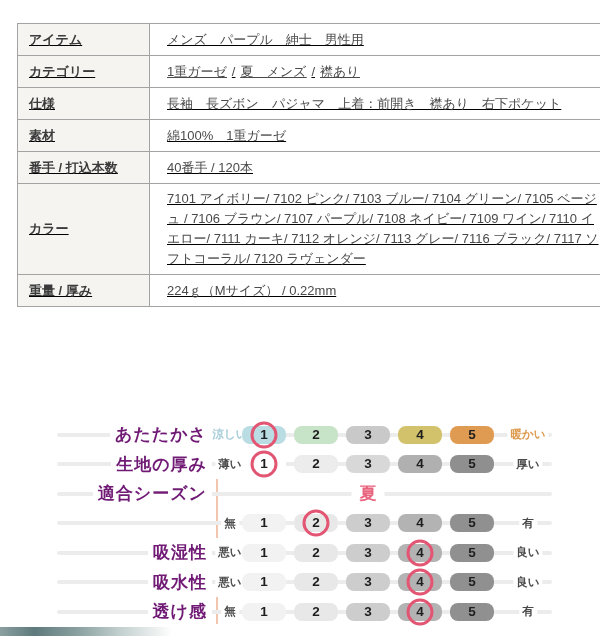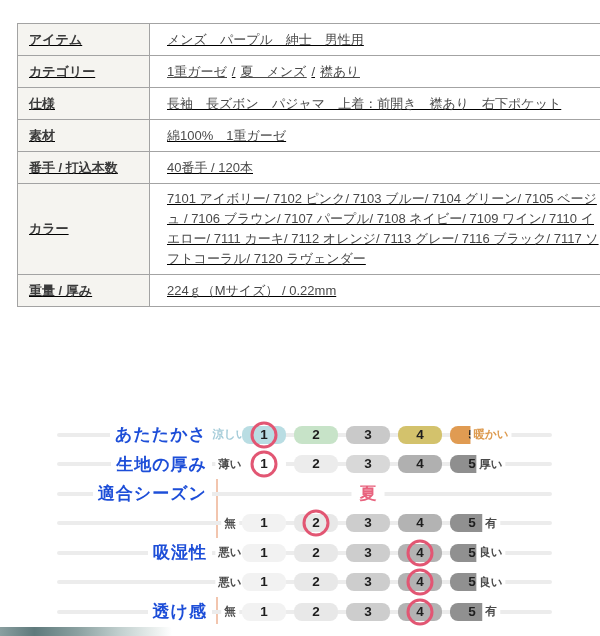--- a/index.html
+++ b/index.html
@@ -32,30 +32,30 @@
   
   .chart{position:absolute;left:0;top:420px;width:600px;height:207px;}
   .vline{position:absolute;left:216px;top:3px;height:201px;width:2px;background:#f2c5ae;}
   .crow{position:relative;height:29.5px;width:600px;}
   .track{
     position:absolute;left:57px;right:48px;top:50%;height:4px;margin-top:-2px;
     background:#ececec;border-radius:2px;
   }
   .clabel{
     position:absolute;right:388px;top:0;line-height:29.5px;
-    font-size:17px;font-weight:bold;letter-spacing:1px;color:#1d4ed8;
+    font-size:17px;font-weight:bold;letter-spacing:1px;color:#701a75;
     background:#ffffff;padding:0 5px;white-space:nowrap;
   }
   .qual{
     position:absolute;top:0;line-height:29.5px;font-size:11.5px;font-weight:bold;
     color:#4a4a4a;background:#ffffff;padding:0 3px;white-space:nowrap;
     transform:translateX(-50%);
   }
   .qual.left{left:230px;}
-  .qual.right{left:491px;}
+  .qual.right{left:528px;}
   .pill{
     position:absolute;top:50%;transform:translateY(-50%);
     width:44px;height:18px;border-radius:8px;
     text-align:center;line-height:18px;font-size:13.5px;font-weight:bold;color:#1e1e1e;
   }
   .p0{left:242px;} .p1{left:294px;} .p2{left:346px;} .p3{left:398px;} .p4{left:450px;}
   .ring{
     position:absolute;top:50%;transform:translate(-50%,-50%);
     width:21px;height:21px;border:3.5px solid #e25673;border-radius:50%;
     z-index:5;background:transparent;
@@ -166,20 +166,21 @@
     <span class="pill p1" style="background-color: rgb(232, 232, 232);">2</span>
     <span class="pill p2" style="background-color: rgb(205, 205, 205);">3</span>
     <span class="pill p3" style="background-color: rgb(179, 179, 179);">4</span>
     <span class="pill p4" style="background-color: rgb(144, 144, 144);">5</span>
     <div class="qual right">良い</div>
     <div class="ring" style="border-color: rgb(226, 86, 115); left: 420px;"></div>
   </div>
 
   <div class="crow">
     <div class="track" style="background-color: rgb(236, 236, 236);"></div>
+    <div class="clabel">吸水性</div>
     <div class="qual left">悪い</div>
     <span class="pill p0" style="background-color: rgb(242, 242, 242);">1</span>
     <span class="pill p1" style="background-color: rgb(232, 232, 232);">2</span>
     <span class="pill p2" style="background-color: rgb(205, 205, 205);">3</span>
     <span class="pill p3" style="background-color: rgb(179, 179, 179);">4</span>
     <span class="pill p4" style="background-color: rgb(144, 144, 144);">5</span>
     <div class="qual right">良い</div>
     <div class="ring" style="border-color: rgb(226, 86, 115); left: 420px;"></div>
   </div>
 

